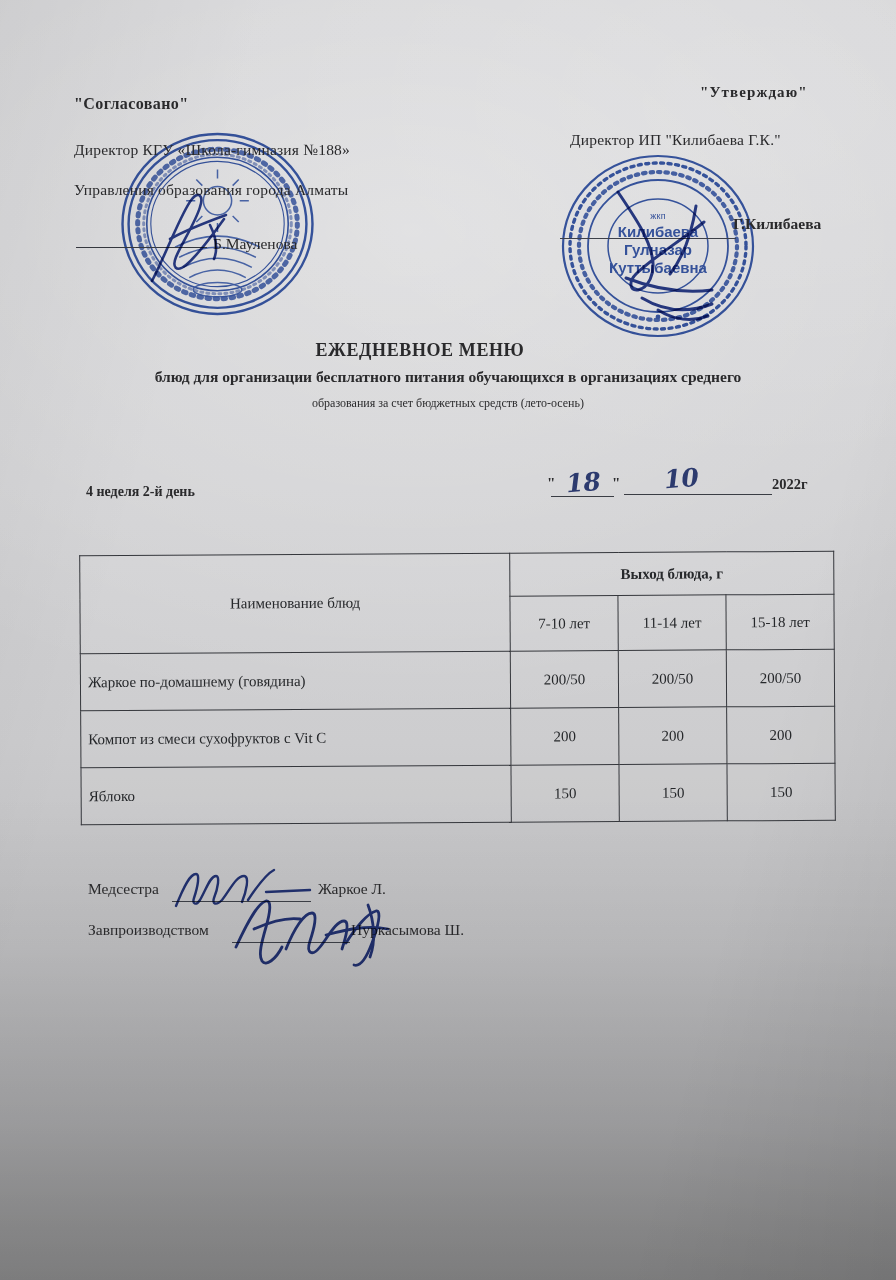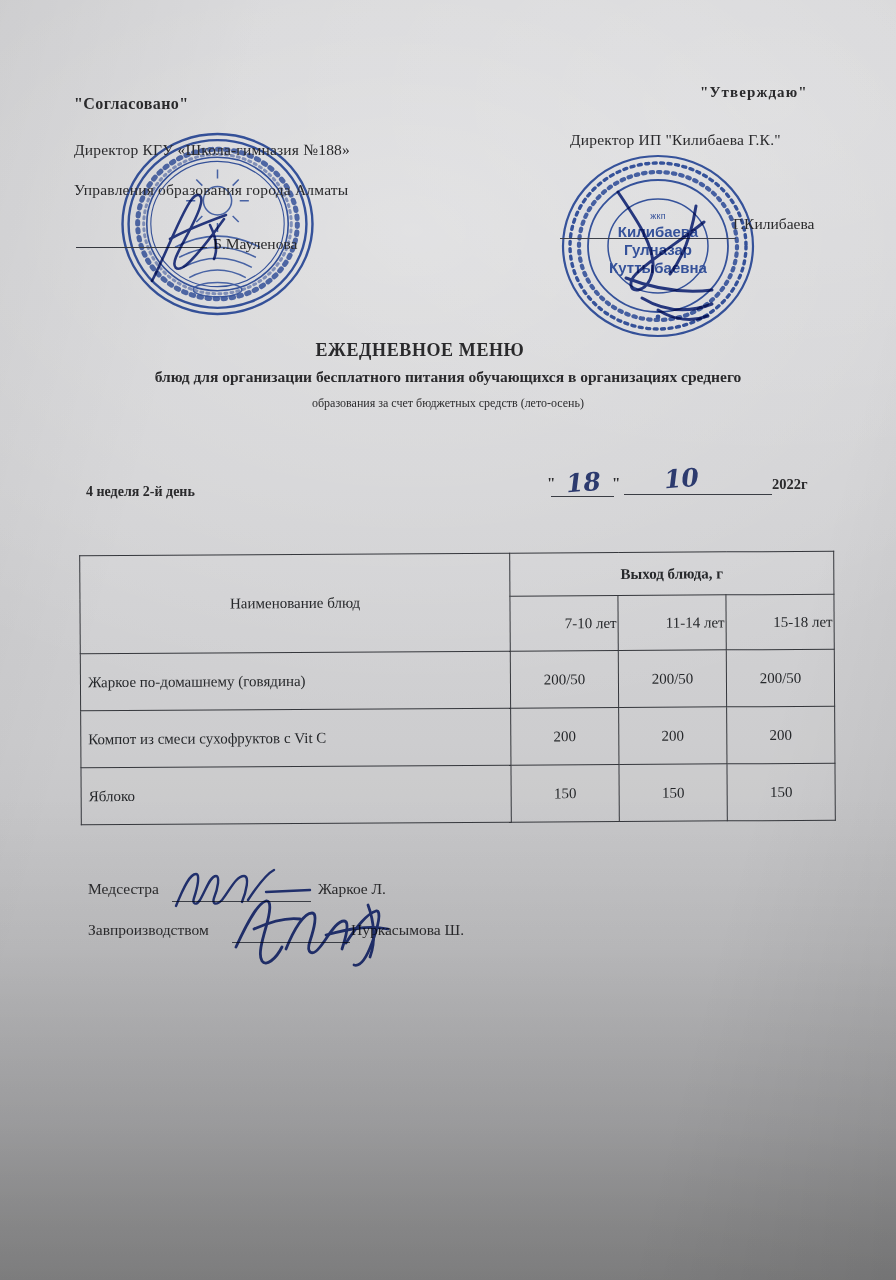--- a/index.html
+++ b/index.html
@@ -79,20 +79,21 @@
     left: 76px; top: 247px; width: 131px; height: 0;
     border-top: 1.3px solid #35383f;
   }
   .hdr-dir-right {
     left: 570px; top: 131px;
     font-size: 15.5px; letter-spacing: 0.2px;
   }
   .hdr-name-right {
     left: 733px; top: 215px;
     font-size: 15.5px;
+    font-weight: bold;
   }
   .hdr-line-right {
     position: absolute;
     left: 560px; top: 238px; width: 176px; height: 0;
     border-top: 1.1px solid #3d4049;
   }
 
   
   .stamp {
     position: absolute;
@@ -177,21 +178,21 @@
     height: 92px;
   }
   .th-out {
     text-align: center;
     vertical-align: middle;
     font-weight: bold !important;
     font-size: 15.5px;
     height: 40px;
   }
   .th-age {
-    text-align: right;
+    text-align: center;
     vertical-align: middle;
     font-weight: bold;
     font-size: 15px;
     height: 52px;
   }
   .td-dish {
     padding: 8px 0 8px 7px;
     height: 40px;
     vertical-align: middle;
     font-size: 15px;

